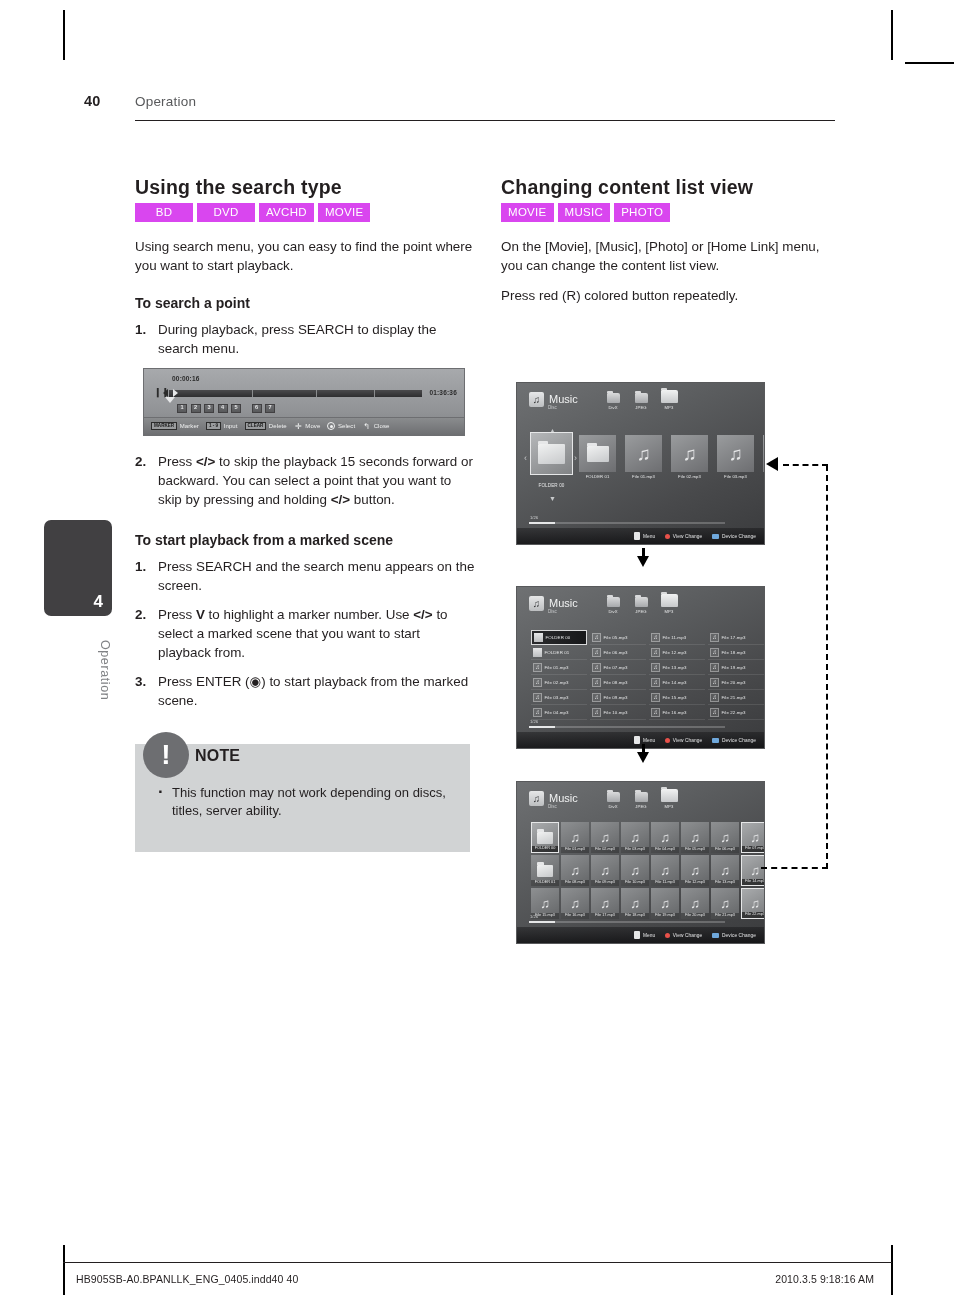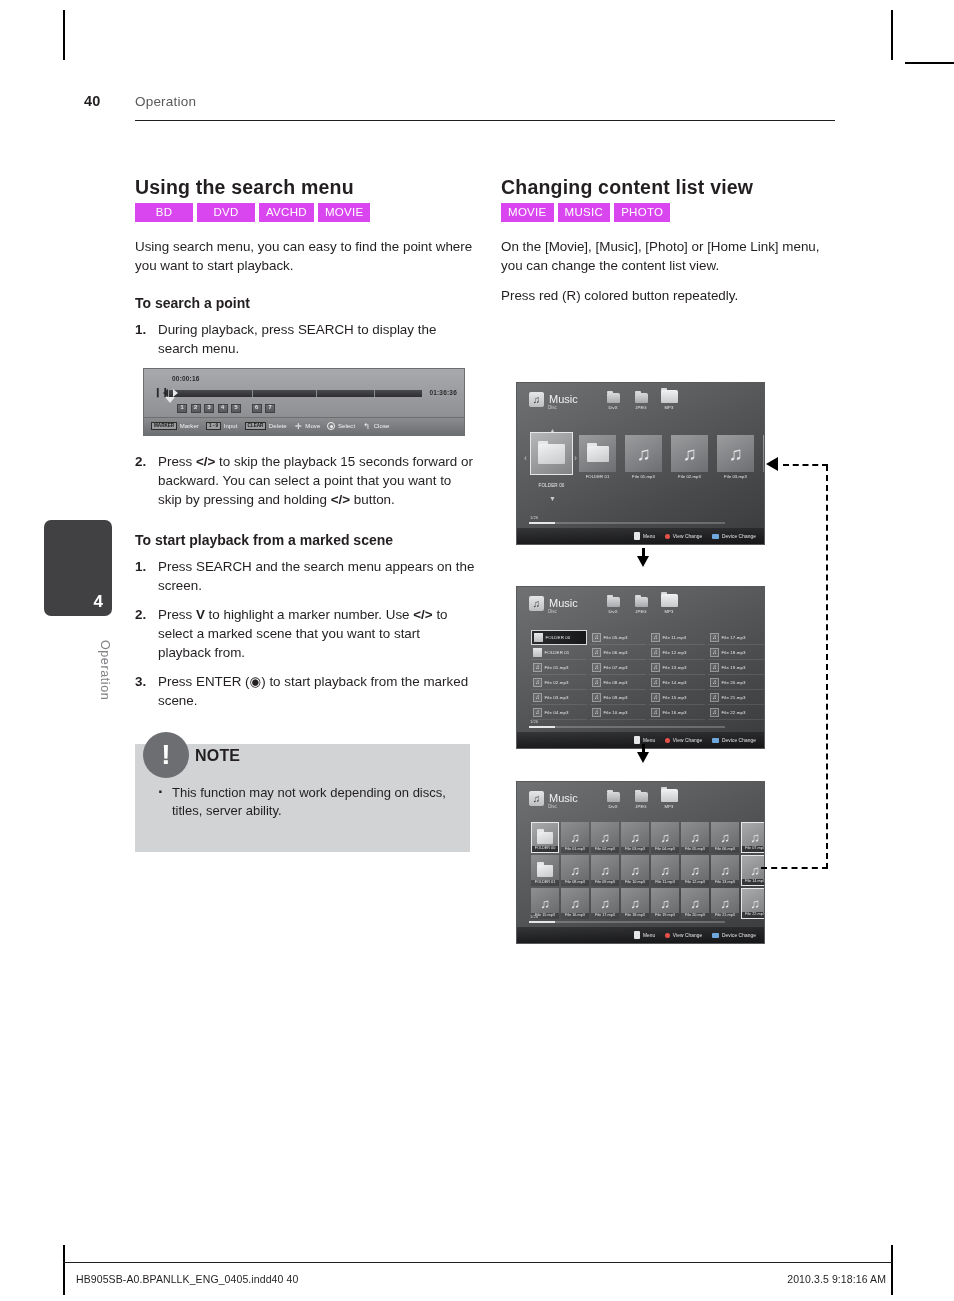--- a/index.html
+++ b/index.html
@@ -374,21 +374,21 @@
     border-right: 12px solid #000;
   }
 
   
   .footer-rule { position: absolute; left: 63px; top: 1262px; width: 829px; height: 1px; background: #231f20; }
   .footer-left {
     position: absolute; left: 76px; top: 1273px;
     font-size: 10.5px; color: #231f20; letter-spacing: .1px;
   }
   .footer-right {
-    position: absolute; right: 68px; top: 1273px;
+    position: absolute; right: 80px; top: 1273px;
     font-size: 10.5px; color: #231f20; letter-spacing: .1px;
   }
 </style>
 </head>
 <body>
 
 <div id="page">
 
   <div class="cropmark cm-v" style="left:63px;top:10px;"></div>
   <div class="cropmark cm-v" style="left:891px;top:10px;"></div>
@@ -400,21 +400,21 @@
   <div class="pg-chapter">Operation</div>
   <div class="header-rule"></div>
 
   <div class="side-tab">
     <div class="side-tab-num">4</div>
   </div>
   <div class="side-tab-label">Operation</div>
 
   <div class="col col-left">
 
-    <h2 class="sec-title">Using the search menu</h2>
+    <h2 class="sec-title">Using the search type</h2>
     <div class="tag-row">
       <span class="tag w-wide">BD</span>
       <span class="tag w-wide">DVD</span>
       <span class="tag">AVCHD</span>
       <span class="tag">MOVIE</span>
     </div>
     <p class="body">Using search menu, you can easy to find the point where you want to start playback.</p>
 
     <h3 class="sub">To search a point</h3>
     <ol class="steps">

